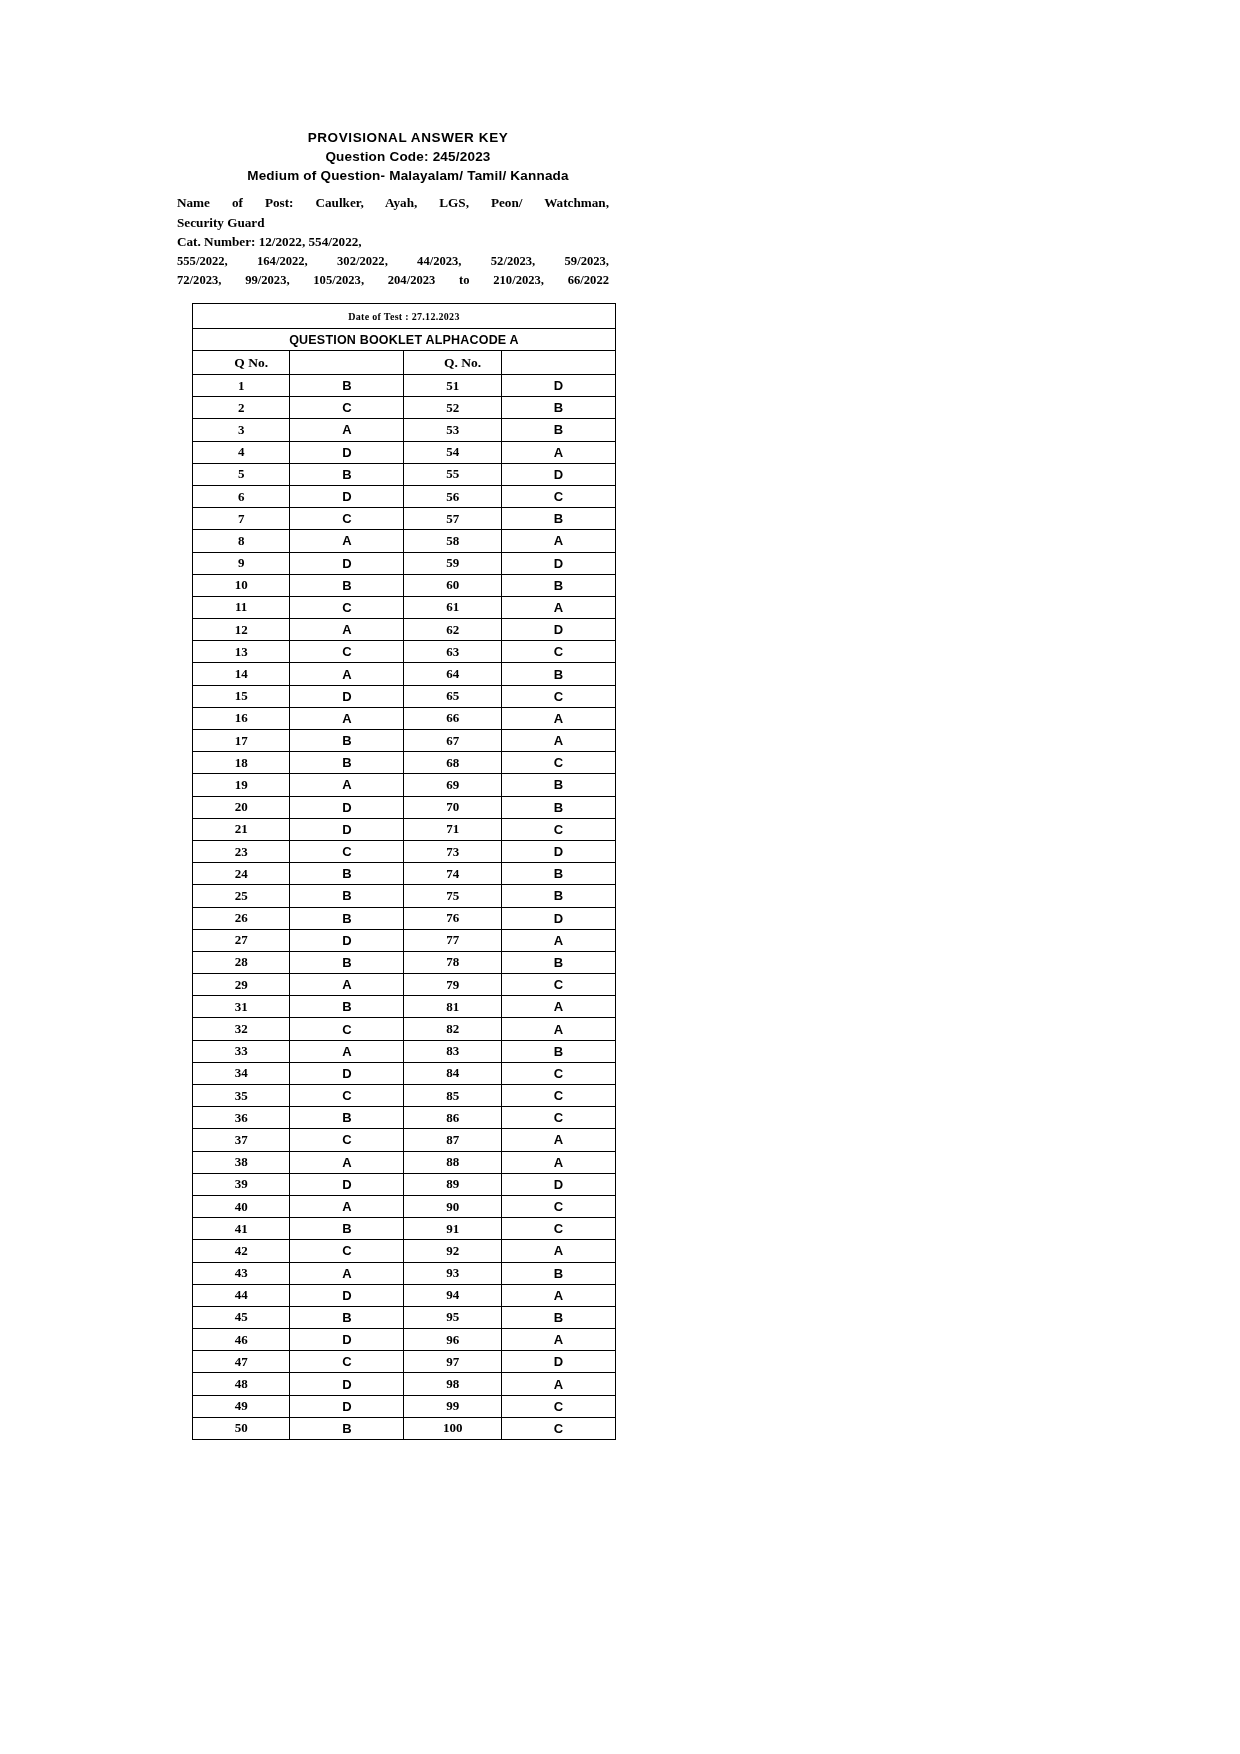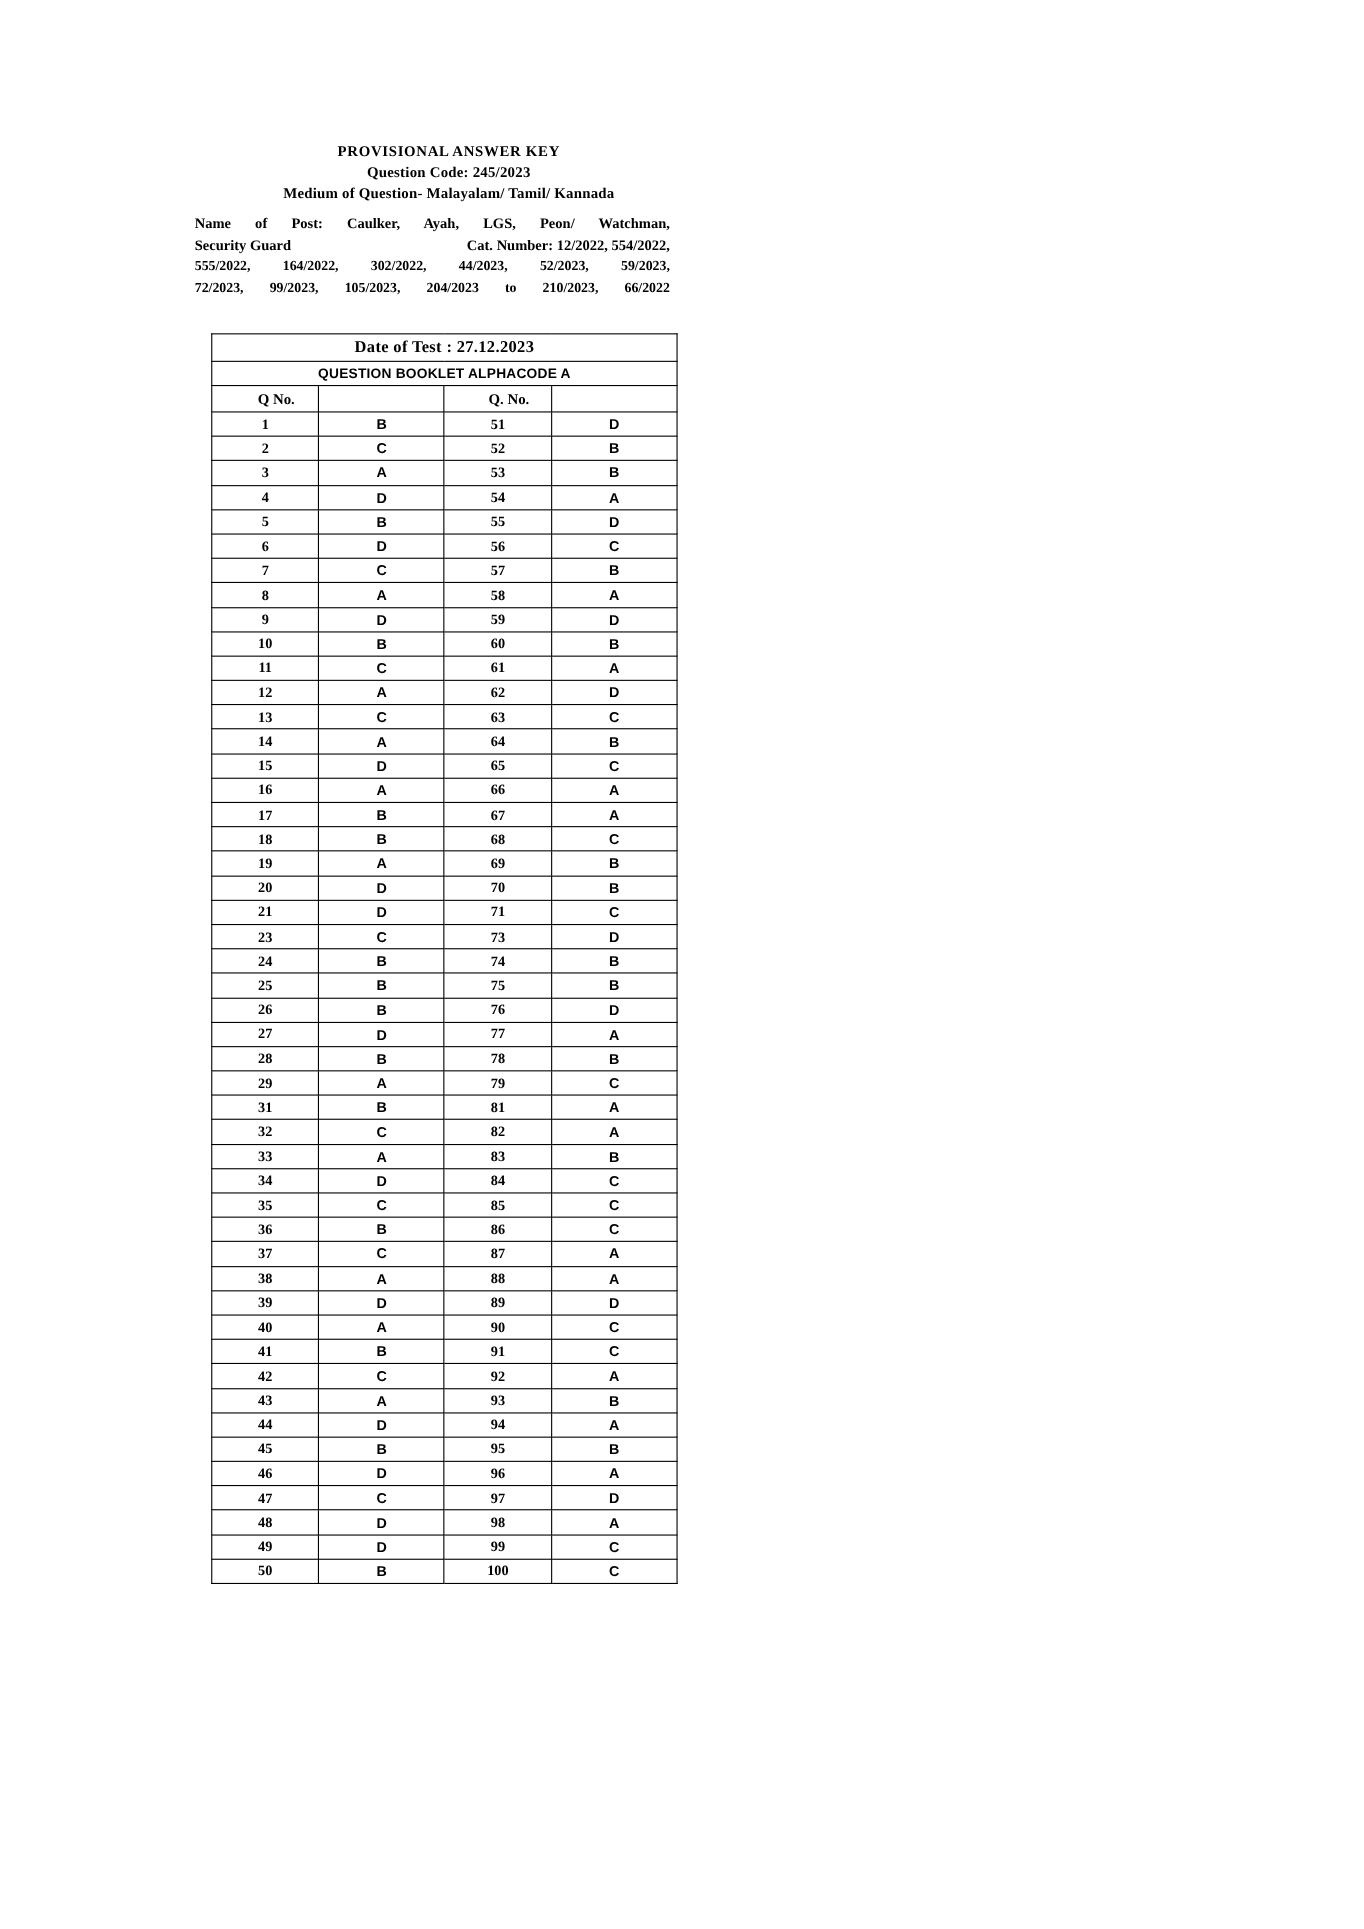--- a/index.html
+++ b/index.html
@@ -25,21 +25,21 @@
     background: #fff;
   }
 
   
   .title-block {
     position: absolute;
     left: 188px;
     top: 128px;
     width: 440px;
     text-align: center;
-    font-family: Liberation Serif, serif;
+    font-family: Liberation Sans, sans-serif;
     font-weight: bold;
     font-size: 13.5px;
     line-height: 19px;
     letter-spacing: 0.2px;
   }
   .title-line-1 { letter-spacing: 0.6px; }
 
   
   .post-block {
     position: absolute;
@@ -51,20 +51,21 @@
     font-size: 13.2px;
     line-height: 19.5px;
   }
   .post-line {
     display: block;
     white-space: nowrap;
   }
   .post-line-justify {
     display: flex;
     justify-content: space-between;
+    flex-direction: column;
   }
   .post-line-1 {
     text-align: justify;
     text-align-last: justify;
     white-space: normal;
   }
   .post-line-3, .post-line-4 {
     text-align: justify;
     text-align-last: justify;
     white-space: normal;
@@ -87,21 +88,21 @@
     vertical-align: middle;
     font-family: "Liberation Serif", serif;
   }
   .answer-table col.c1 { width: 23%; }
   .answer-table col.c2 { width: 27%; }
   .answer-table col.c3 { width: 23%; }
   .answer-table col.c4 { width: 27%; }
 
   td.date-cell {
     font-weight: bold;
-    font-size: 15px;
+    font-size: 10px;
     height: 24px;
     letter-spacing: 0.3px;
     margin-top: 40px;
   }
   td.alpha-cell {
     font-family: "Liberation Sans", sans-serif;
     font-weight: bold;
     font-size: 12.5px;
     height: 21px;
     letter-spacing: 0.2px;

